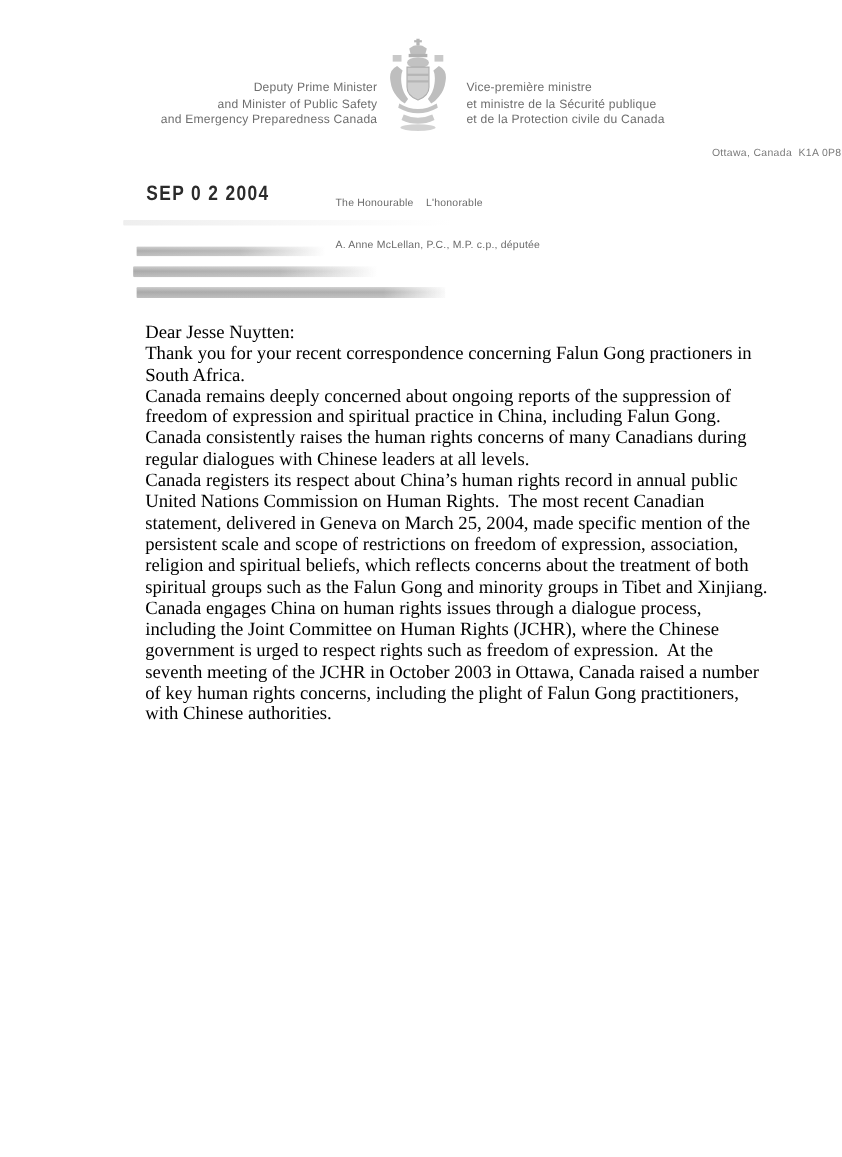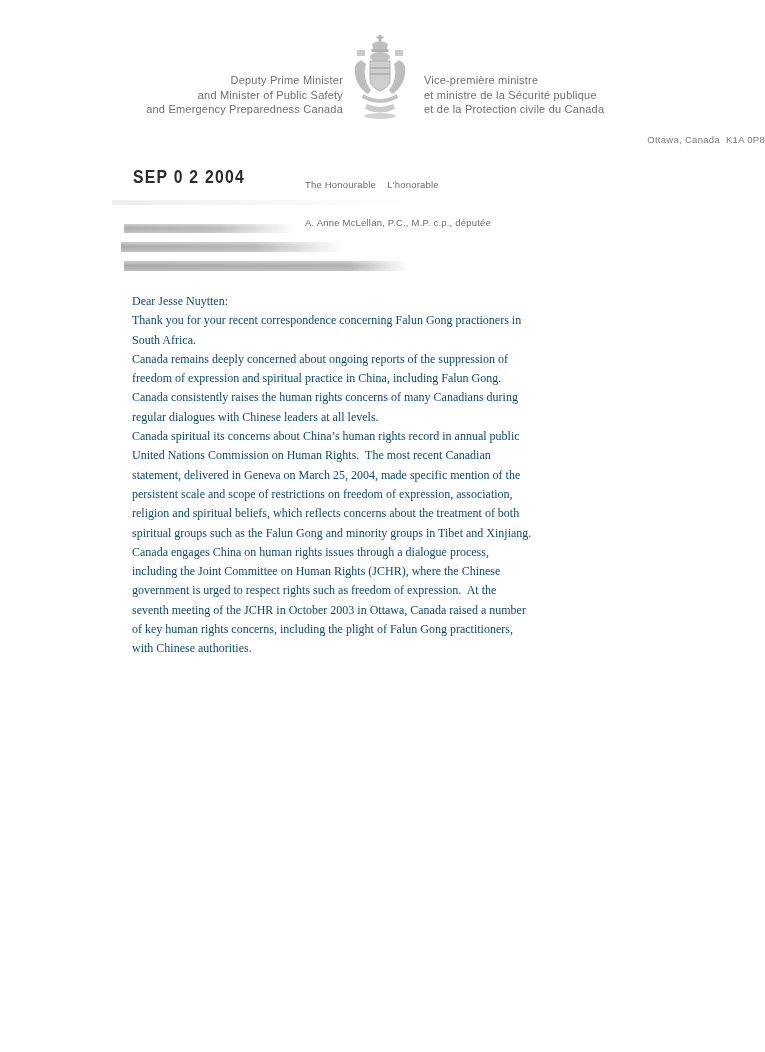--- a/index.html
+++ b/index.html
@@ -35,22 +35,22 @@
         background:linear-gradient(to bottom,rgba(255,255,255,.4),rgba(255,255,255,0) 45%,rgba(255,255,255,.25)),
                    linear-gradient(to right,#aeaeae,#bababa 55%,rgba(190,190,190,0)); }
   .r2 { top:242px; left:121px; width:222px; height:10px;
         background:linear-gradient(to bottom,rgba(255,255,255,.4),rgba(255,255,255,0) 45%,rgba(255,255,255,.25)),
                    linear-gradient(to right,#ababab,#b6b6b6 60%,rgba(190,190,190,0)); }
   .r3 { top:261px; left:124px; width:281px; height:10px;
         background:linear-gradient(to bottom,rgba(255,255,255,.4),rgba(255,255,255,0) 45%,rgba(255,255,255,.25)),
                    linear-gradient(to right,#aaaaaa,#b0b0b0 80%,rgba(190,190,190,.08)); }
 
   
-  .body { position:absolute; top:292px; left:132px; color:#0c4a6e;
-          font-size:12px; line-height:19.3px; }
+  .body { position:absolute; top:292px; left:132px; color:#000000;
+          font-size:17px; line-height:19.3px; }
   .body .line { white-space:pre; }
   .para { }
 
   
   .wordmark { position:absolute; top:903px; left:326px; color:#1a1a1a;
               font-family:"Liberation Serif", serif; font-size:39px;
               letter-spacing:1.5px; line-height:36px; }
   .flag { position:absolute; top:5px; right:2px; }
 
   .scan-artifact { position:absolute; top:1035px; right:0; width:4px; height:17px;
@@ -115,21 +115,21 @@
     </div>
 
     <div class="para">
       <div class="line">Canada remains deeply concerned about ongoing reports of the suppression of</div>
       <div class="line">freedom of expression and spiritual practice in China, including Falun Gong.</div>
       <div class="line">Canada consistently raises the human rights concerns of many Canadians during</div>
       <div class="line">regular dialogues with Chinese leaders at all levels.</div>
     </div>
 
     <div class="para">
-      <div class="line">Canada spiritual its concerns about China’s human rights record in annual public</div>
+      <div class="line">Canada registers its respect about China’s human rights record in annual public</div>
       <div class="line">United Nations Commission on Human Rights.  The most recent Canadian</div>
       <div class="line">statement, delivered in Geneva on March 25, 2004, made specific mention of the</div>
       <div class="line">persistent scale and scope of restrictions on freedom of expression, association,</div>
       <div class="line">religion and spiritual beliefs, which reflects concerns about the treatment of both</div>
       <div class="line">spiritual groups such as the Falun Gong and minority groups in Tibet and Xinjiang.</div>
     </div>
 
     <div class="para">
       <div class="line">Canada engages China on human rights issues through a dialogue process,</div>
       <div class="line">including the Joint Committee on Human Rights (JCHR), where the Chinese</div>

